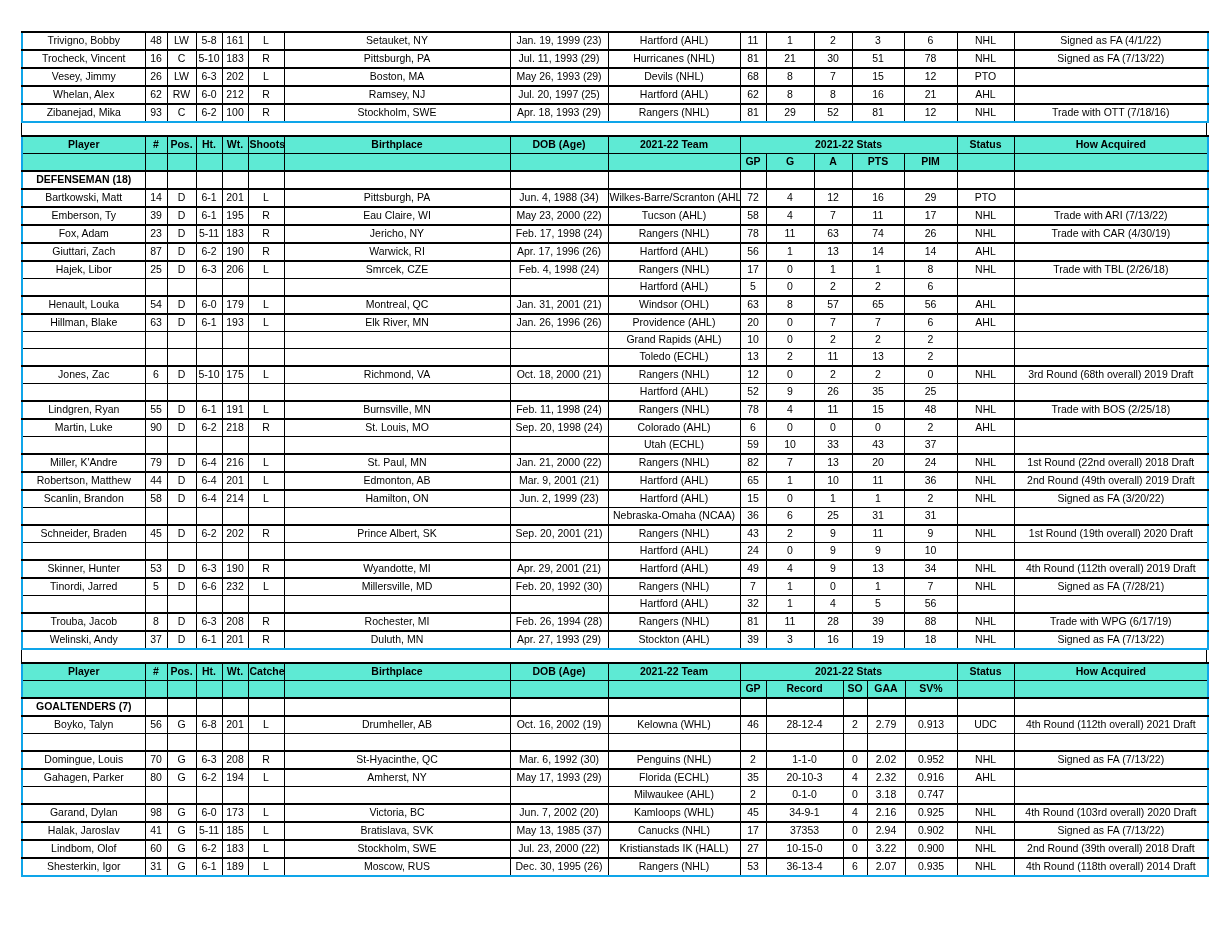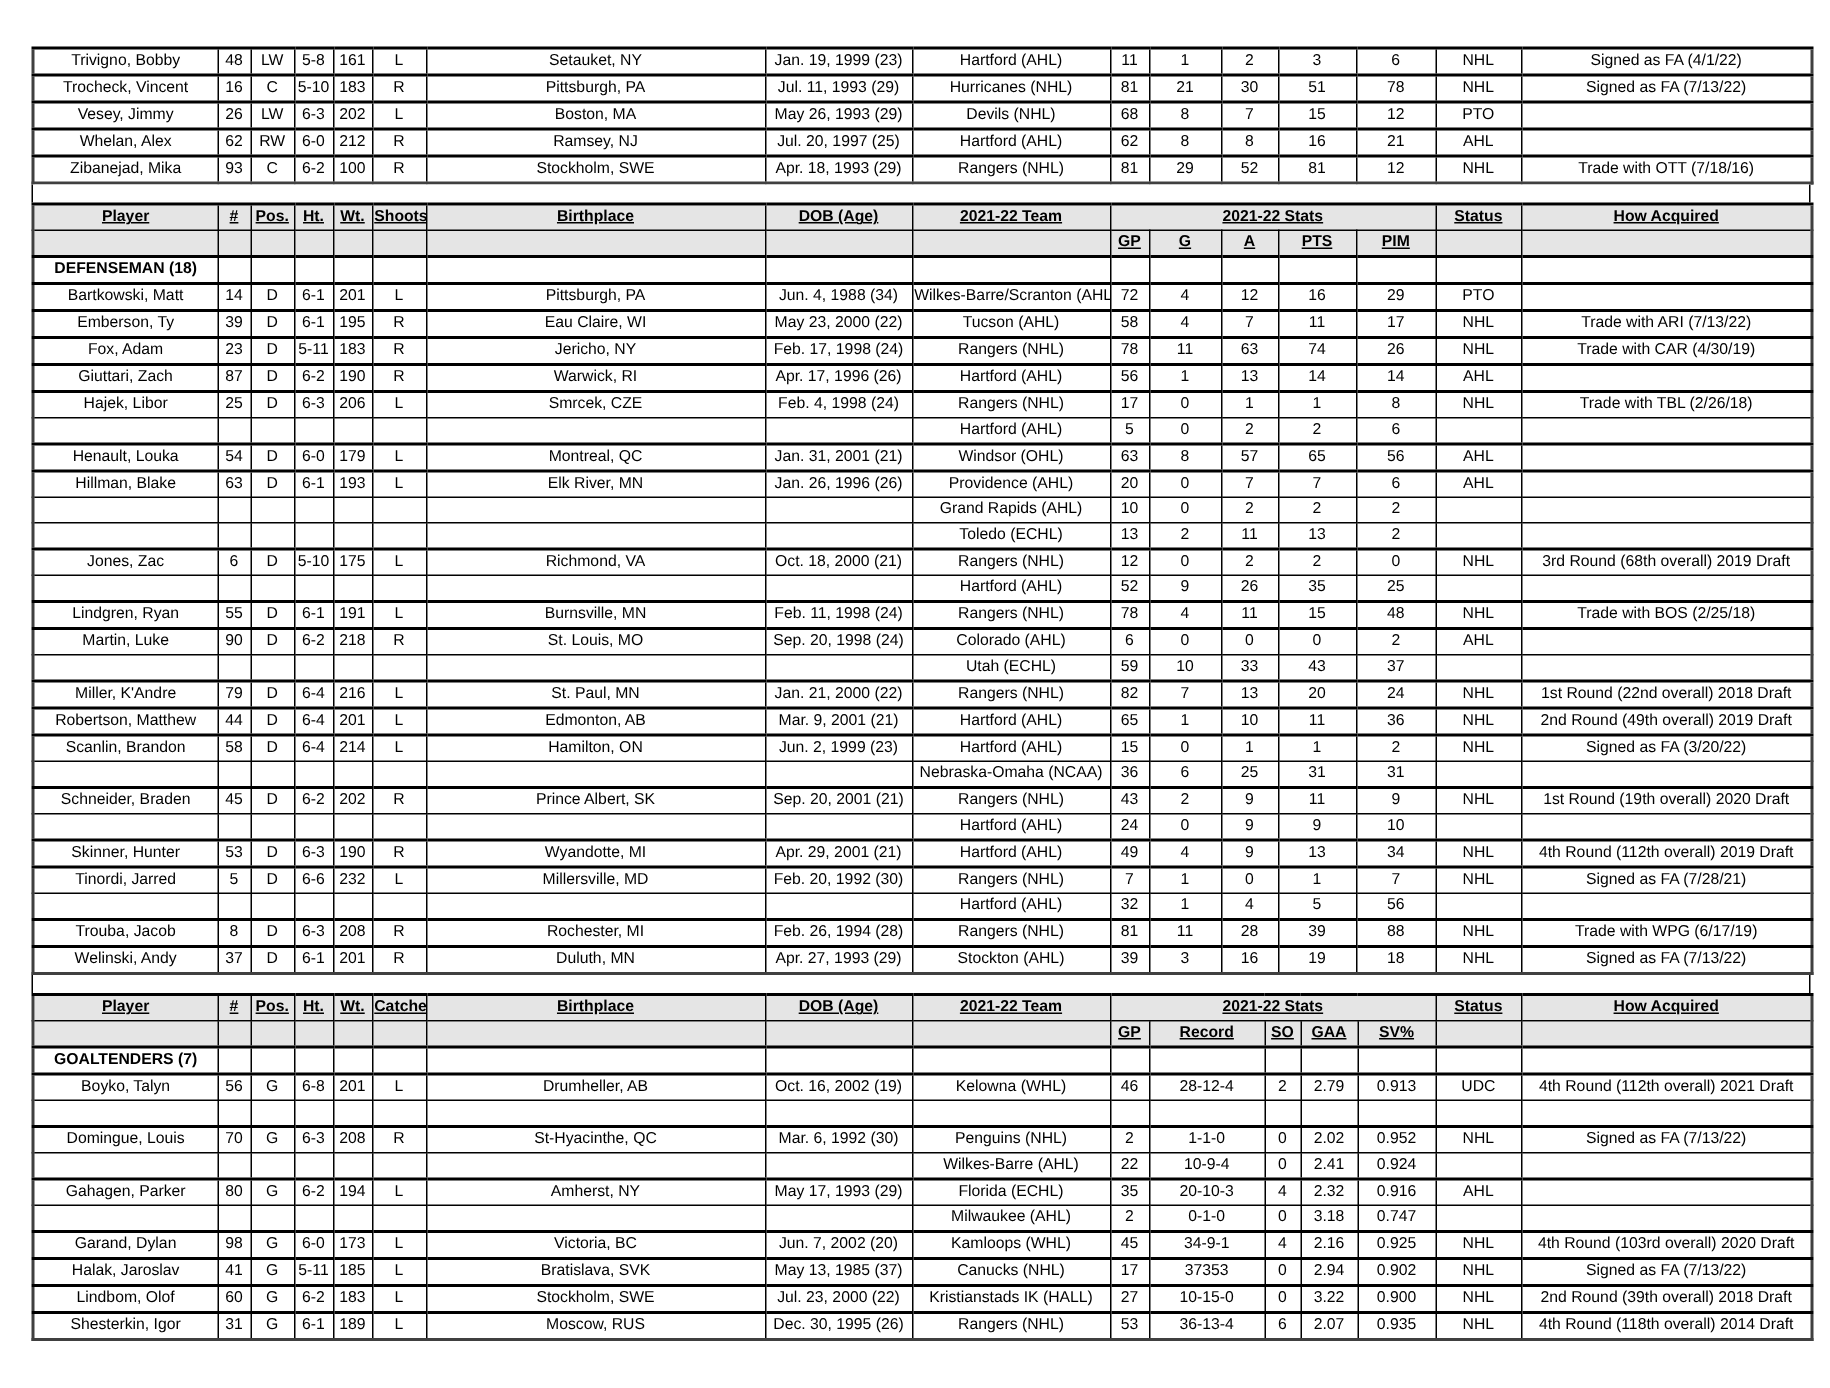--- a/index.html
+++ b/index.html
@@ -1,31 +1,31 @@
 <!DOCTYPE html>
 <html><head>
 <meta charset="utf-8">
 <style>
   html,body{margin:0;padding:0;background:#ffffff;}
   body{font-family:"Liberation Sans",sans-serif;color:#000;}
   .page{width:1186px;padding:31px 0 20px 21px;background:#fff;}
-  table.roster{border-collapse:collapse;table-layout:fixed;width:1186px;border:2px solid #404040;}
+  table.roster{border-collapse:collapse;table-layout:fixed;width:1186px;border:2px solid #0ea5e9;}
   table.roster td{
     border:1px solid #000;
     height:16px;
     padding:0 1px;
     font-size:10.5px;
     line-height:1.05;
     text-align:center;
     vertical-align:middle;
     white-space:nowrap;
     overflow:hidden;
   }
   table.roster tr.thick td{border-top-width:2px;}
-  table.roster tr.hdr td{background:#e5e5e5;font-weight:bold;text-decoration:underline;}
+  table.roster tr.hdr td{background:#5eead4;font-weight:bold;}
   table.roster td.bold{font-weight:bold;}
   .gap{width:1186px;height:12px;border-left:1px solid #000;border-right:1px solid #000;box-sizing:border-box;background:#fff;}
 </style>
 </head>
 <body>
 
 <div class="page">
   <table class="roster">
       <colgroup>
         <col style="width: 123px;">
@@ -797,38 +797,20 @@
           <td>Mar. 6, 1992 (30)</td>
           <td>Penguins (NHL)</td>
           <td>2</td>
           <td>1-1-0</td>
           <td>0</td>
           <td>2.02</td>
           <td>0.952</td>
           <td>NHL</td>
           <td>Signed as FA (7/13/22)</td>
         </tr>
-        <tr>
-          <td></td>
-          <td></td>
-          <td></td>
-          <td></td>
-          <td></td>
-          <td></td>
-          <td></td>
-          <td></td>
-          <td>Wilkes-Barre (AHL)</td>
-          <td>22</td>
-          <td>10-9-4</td>
-          <td>0</td>
-          <td>2.41</td>
-          <td>0.924</td>
-          <td></td>
-          <td></td>
-        </tr>
         <tr class="thick">
           <td>Gahagen, Parker</td>
           <td>80</td>
           <td>G</td>
           <td>6-2</td>
           <td>194</td>
           <td>L</td>
           <td>Amherst, NY</td>
           <td>May 17, 1993 (29)</td>
           <td>Florida (ECHL)</td>

